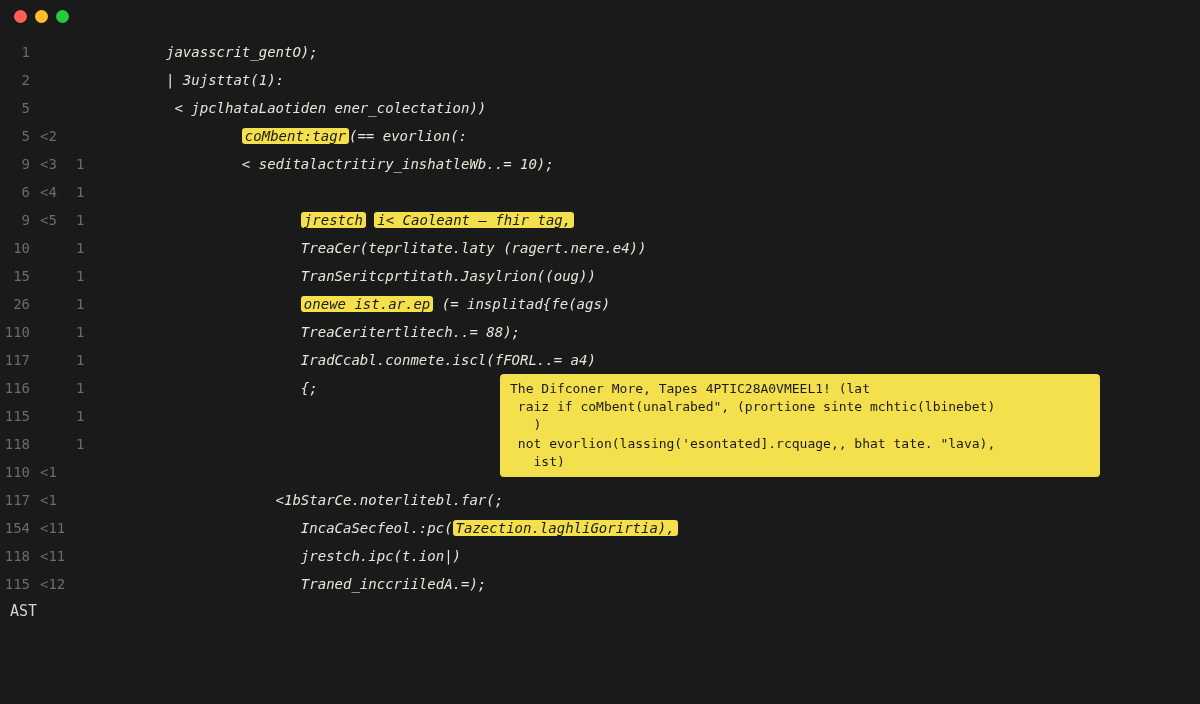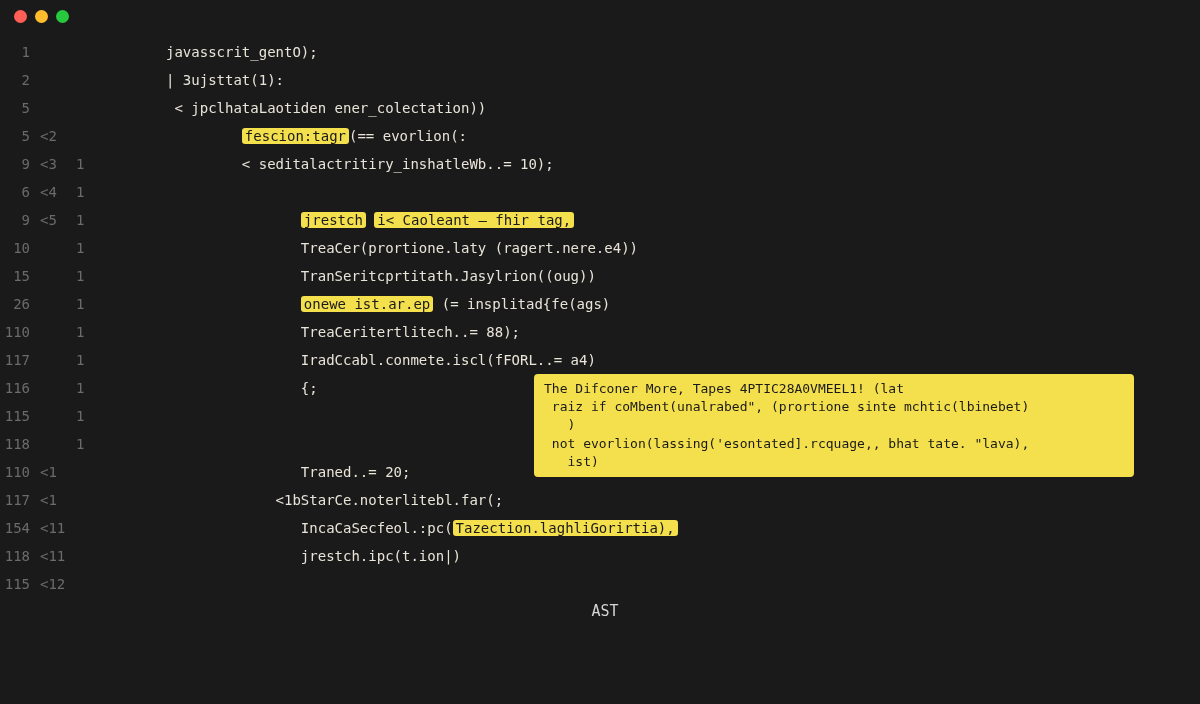--- a/index.html
+++ b/index.html
@@ -57,81 +57,80 @@
     user-select: none;
   }
   .gutter3 {
     width: 90px;
     color: #6b6b6b;
     flex-shrink: 0;
     user-select: none;
   }
   .code {
     color: #e8e4d8;
+    font-style: italic;
   }
   .hl {
     background: #f4e04d;
     color: #1a1a1a;
     border-radius: 3px;
     padding: 0 3px;
   }
   .tooltip {
     position: absolute;
     background: #f4e04d;
     color: #1a1a1a;
     padding: 6px 10px;
     border-radius: 4px;
     font-size: 13px;
     line-height: 1.4;
     white-space: pre-wrap;
     left: 500px;
     top: 0;
     width: 600px;
     z-index: 10;
-    margin-left: 34px;
   }
   .bottom-label {
     color: #d4d4d4;
     padding-left: 10px;
     font-size: 15px;
     margin-top: 4px;
-    text-align: center;
   }
 </style>
 </head>
 <body>
 
 <div class="window">
   <div class="titlebar">
     <div class="traffic-light tl-red"></div>
     <div class="traffic-light tl-yellow"></div>
     <div class="traffic-light tl-green"></div>
   </div>
 
   <div class="editor" id="editor">
       <div class="line"><span class="gutter">1</span><span class="gutter2"></span><span class="gutter3"></span><span class="code"><span>javasscrit_gentO);</span></span></div>
       <div class="line"><span class="gutter">2</span><span class="gutter2"></span><span class="gutter3"></span><span class="code"><span>| </span><span>3ujsttat(1):</span></span></div>
       <div class="line"><span class="gutter">5</span><span class="gutter2"></span><span class="gutter3"></span><span class="code"><span> &lt; jpclhataLaotiden ener_colectation))</span></span></div>
-      <div class="line"><span class="gutter">5</span><span class="gutter2">&lt;2</span><span class="gutter3"></span><span class="code"><span>         </span><span class="hl">fescion:tagr</span><span>(== evorlion(:</span></span></div>
+      <div class="line"><span class="gutter">5</span><span class="gutter2">&lt;2</span><span class="gutter3"></span><span class="code"><span>         </span><span class="hl">coMbent:tagr</span><span>(== evorlion(:</span></span></div>
       <div class="line"><span class="gutter">9</span><span class="gutter2">&lt;3</span><span class="gutter3">1</span><span class="code"><span>         &lt; seditalactritiry_inshatleWb..= 10);</span></span></div>
       <div class="line"><span class="gutter">6</span><span class="gutter2">&lt;4</span><span class="gutter3">1</span></div>
       <div class="line"><span class="gutter">9</span><span class="gutter2">&lt;5</span><span class="gutter3">1</span><span class="code"><span>                </span><span class="hl">jrestch</span><span> </span><span class="hl">i&lt; Caoleant — fhir tag,</span></span></div>
-      <div class="line"><span class="gutter">10</span><span class="gutter2"></span><span class="gutter3">1</span><span class="code"><span>                TreaCer(prortione.laty (ragert.nere.e4))</span></span></div>
+      <div class="line"><span class="gutter">10</span><span class="gutter2"></span><span class="gutter3">1</span><span class="code"><span>                TreaCer(teprlitate.laty (ragert.nere.e4))</span></span></div>
       <div class="line"><span class="gutter">15</span><span class="gutter2"></span><span class="gutter3">1</span><span class="code"><span>                TranSeritcprtitath.Jasylrion((oug))</span></span></div>
       <div class="line"><span class="gutter">26</span><span class="gutter2"></span><span class="gutter3">1</span><span class="code"><span>                </span><span class="hl">onewe ist.ar.ep</span><span> (= insplitad{fe(ags)</span></span></div>
       <div class="line"><span class="gutter">110</span><span class="gutter2"></span><span class="gutter3">1</span><span class="code"><span>                TreaCeritertlitech..= 88);</span></span></div>
       <div class="line"><span class="gutter">117</span><span class="gutter2"></span><span class="gutter3">1</span><span class="code"><span>                IradCcabl.conmete.iscl(fFORL..= a4)</span></span></div>
       <div class="line"><span class="gutter">116</span><span class="gutter2"></span><span class="gutter3">1</span><span class="code"><span>                {;</span></span><div class="tooltip">The Difconer More, Tapes 4PTIC28A0VMEEL1! (lat
  raiz if coMbent(unalrabed", (prortione sinte mchtic(lbinebet)
    )
  not evorlion(lassing('esontated].rcquage,, bhat tate. "lava),
    ist)</div></div>
       <div class="line"><span class="gutter">115</span><span class="gutter2"></span><span class="gutter3">1</span></div>
       <div class="line"><span class="gutter">118</span><span class="gutter2"></span><span class="gutter3">1</span></div>
-      <div class="line"><span class="gutter">110</span><span class="gutter2">&lt;1</span><span class="gutter3"></span><span class="code"><span>                Traned..= 20;</span></span></div>
+      <div class="line"><span class="gutter">110</span><span class="gutter2">&lt;1</span><span class="gutter3"></span></div>
       <div class="line"><span class="gutter">117</span><span class="gutter2">&lt;1</span><span class="gutter3"></span><span class="code"><span>             &lt;1bStarCe.noterlitebl.far(;</span></span></div>
       <div class="line"><span class="gutter">154</span><span class="gutter2">&lt;11</span><span class="gutter3"></span><span class="code"><span>                IncaCaSecfeol.:pc(</span><span class="hl">Tazection.laghliGorirtia),</span></span></div>
       <div class="line"><span class="gutter">118</span><span class="gutter2">&lt;11</span><span class="gutter3"></span><span class="code"><span>                jrestch.ipc(t.ion|)</span></span></div>
-      <div class="line"><span class="gutter">115</span><span class="gutter2">&lt;12</span><span class="gutter3"></span></div>
+      <div class="line"><span class="gutter">115</span><span class="gutter2">&lt;12</span><span class="gutter3"></span><span class="code"><span>                Traned_inccriiledA.=);</span></span></div>
     </div>
 
   <div class="bottom-label">AST</div>
 </div>
 
 </body></html>

